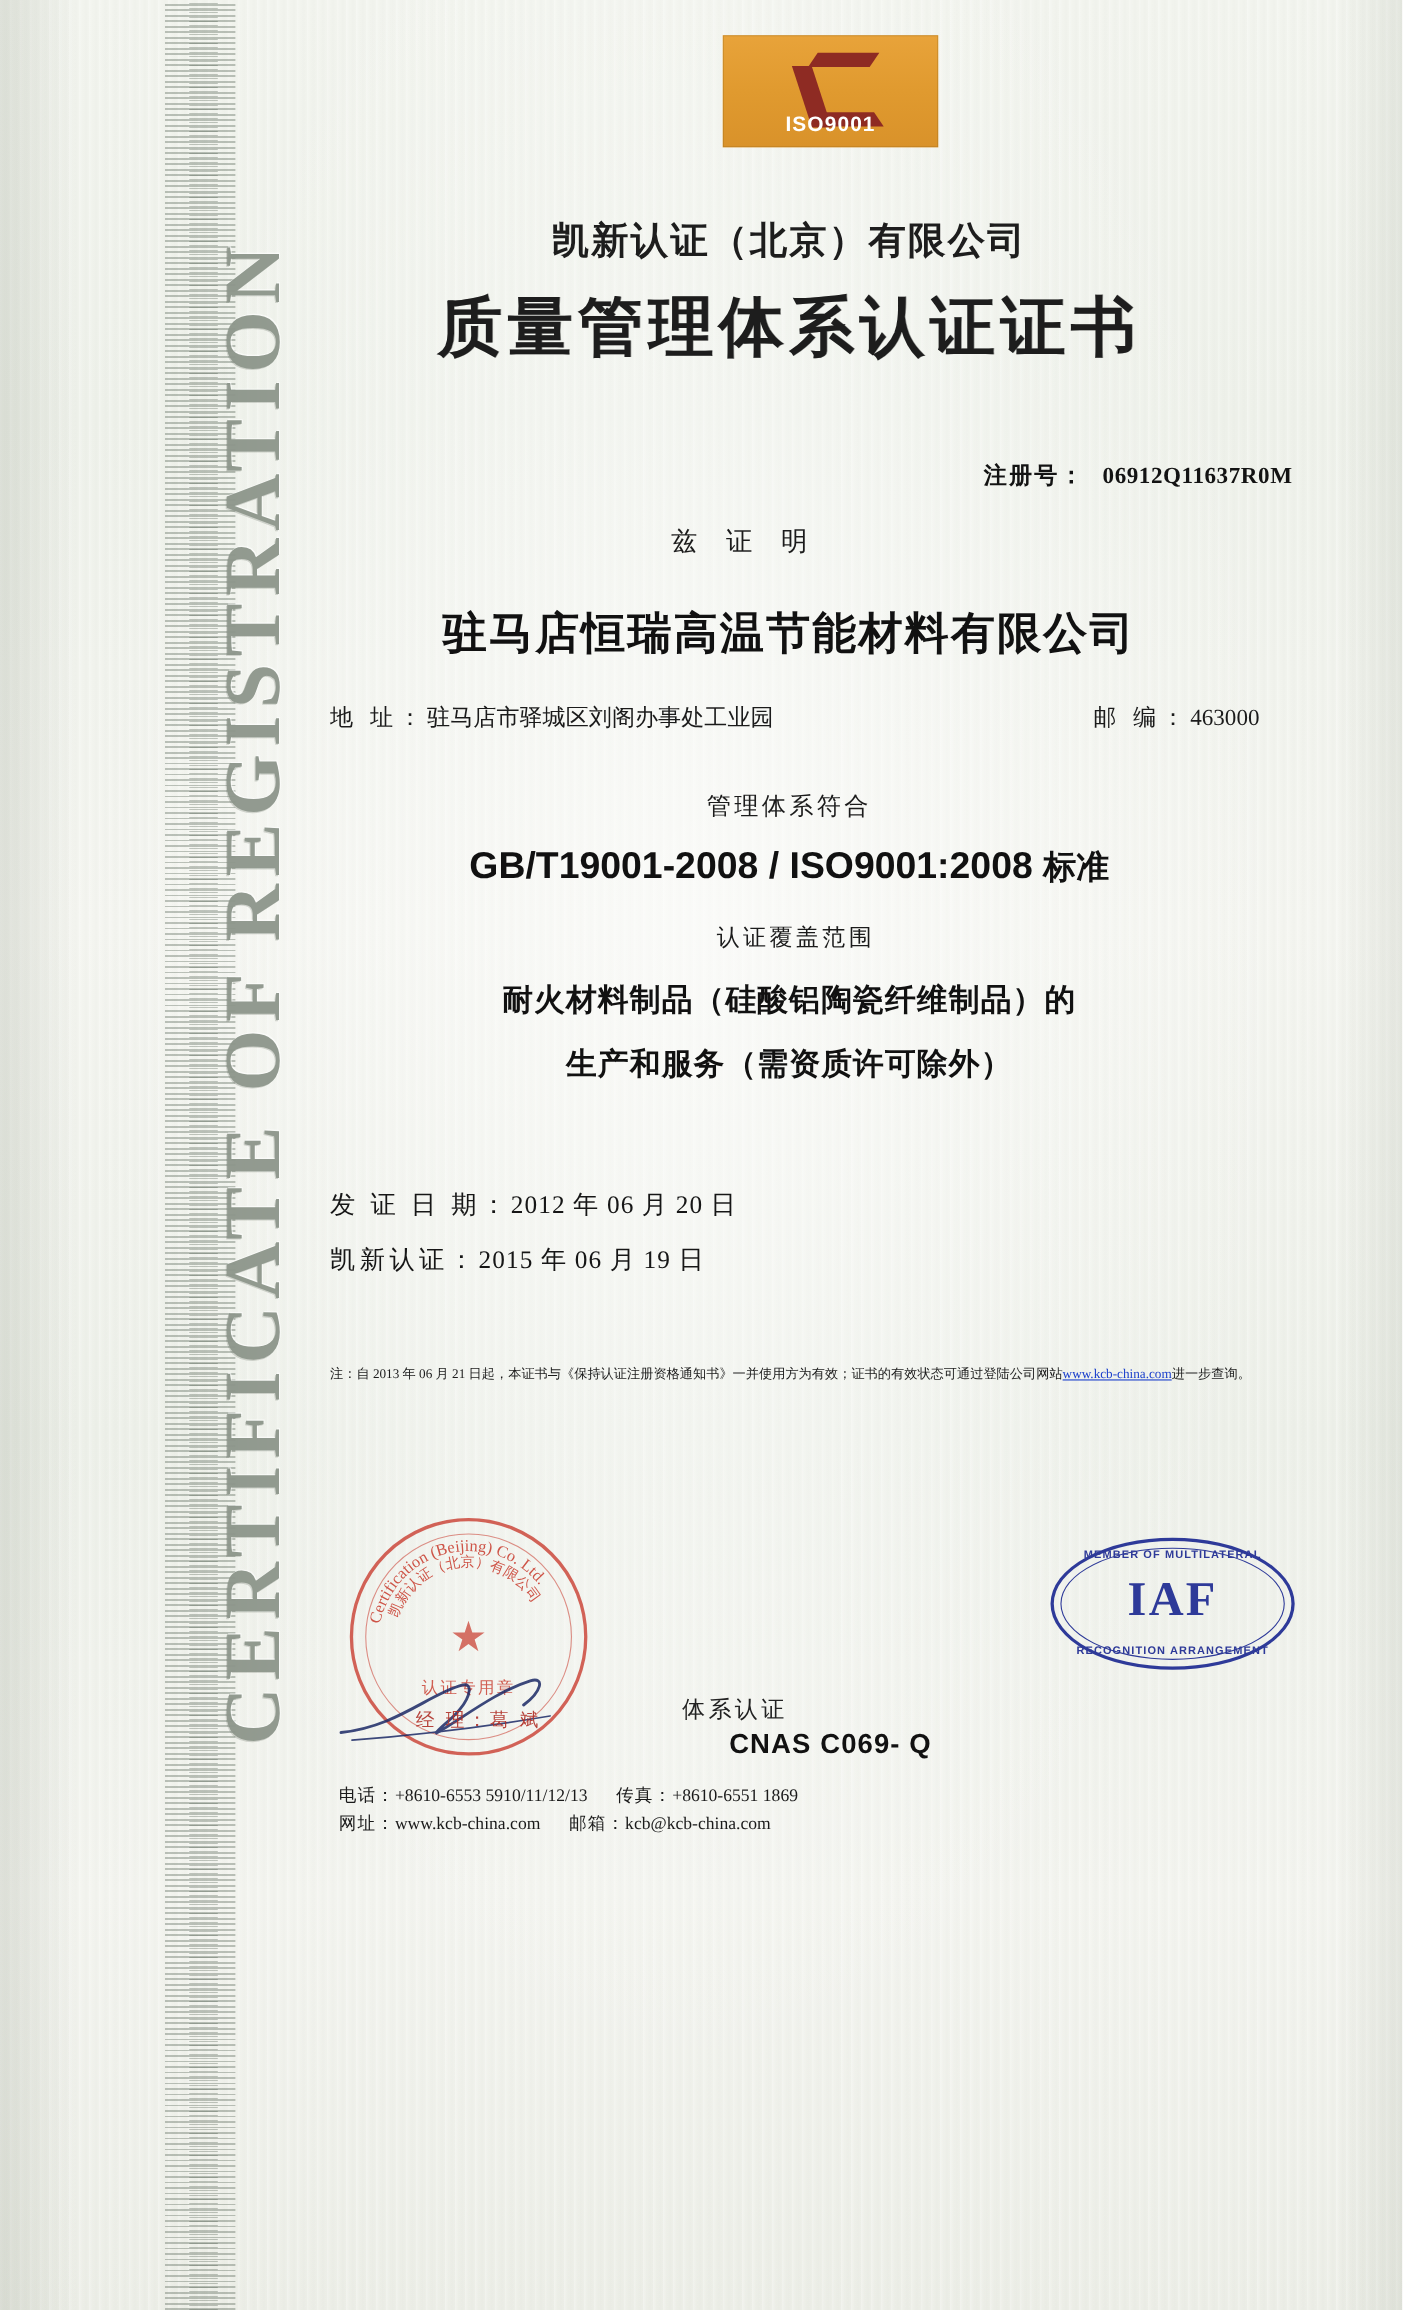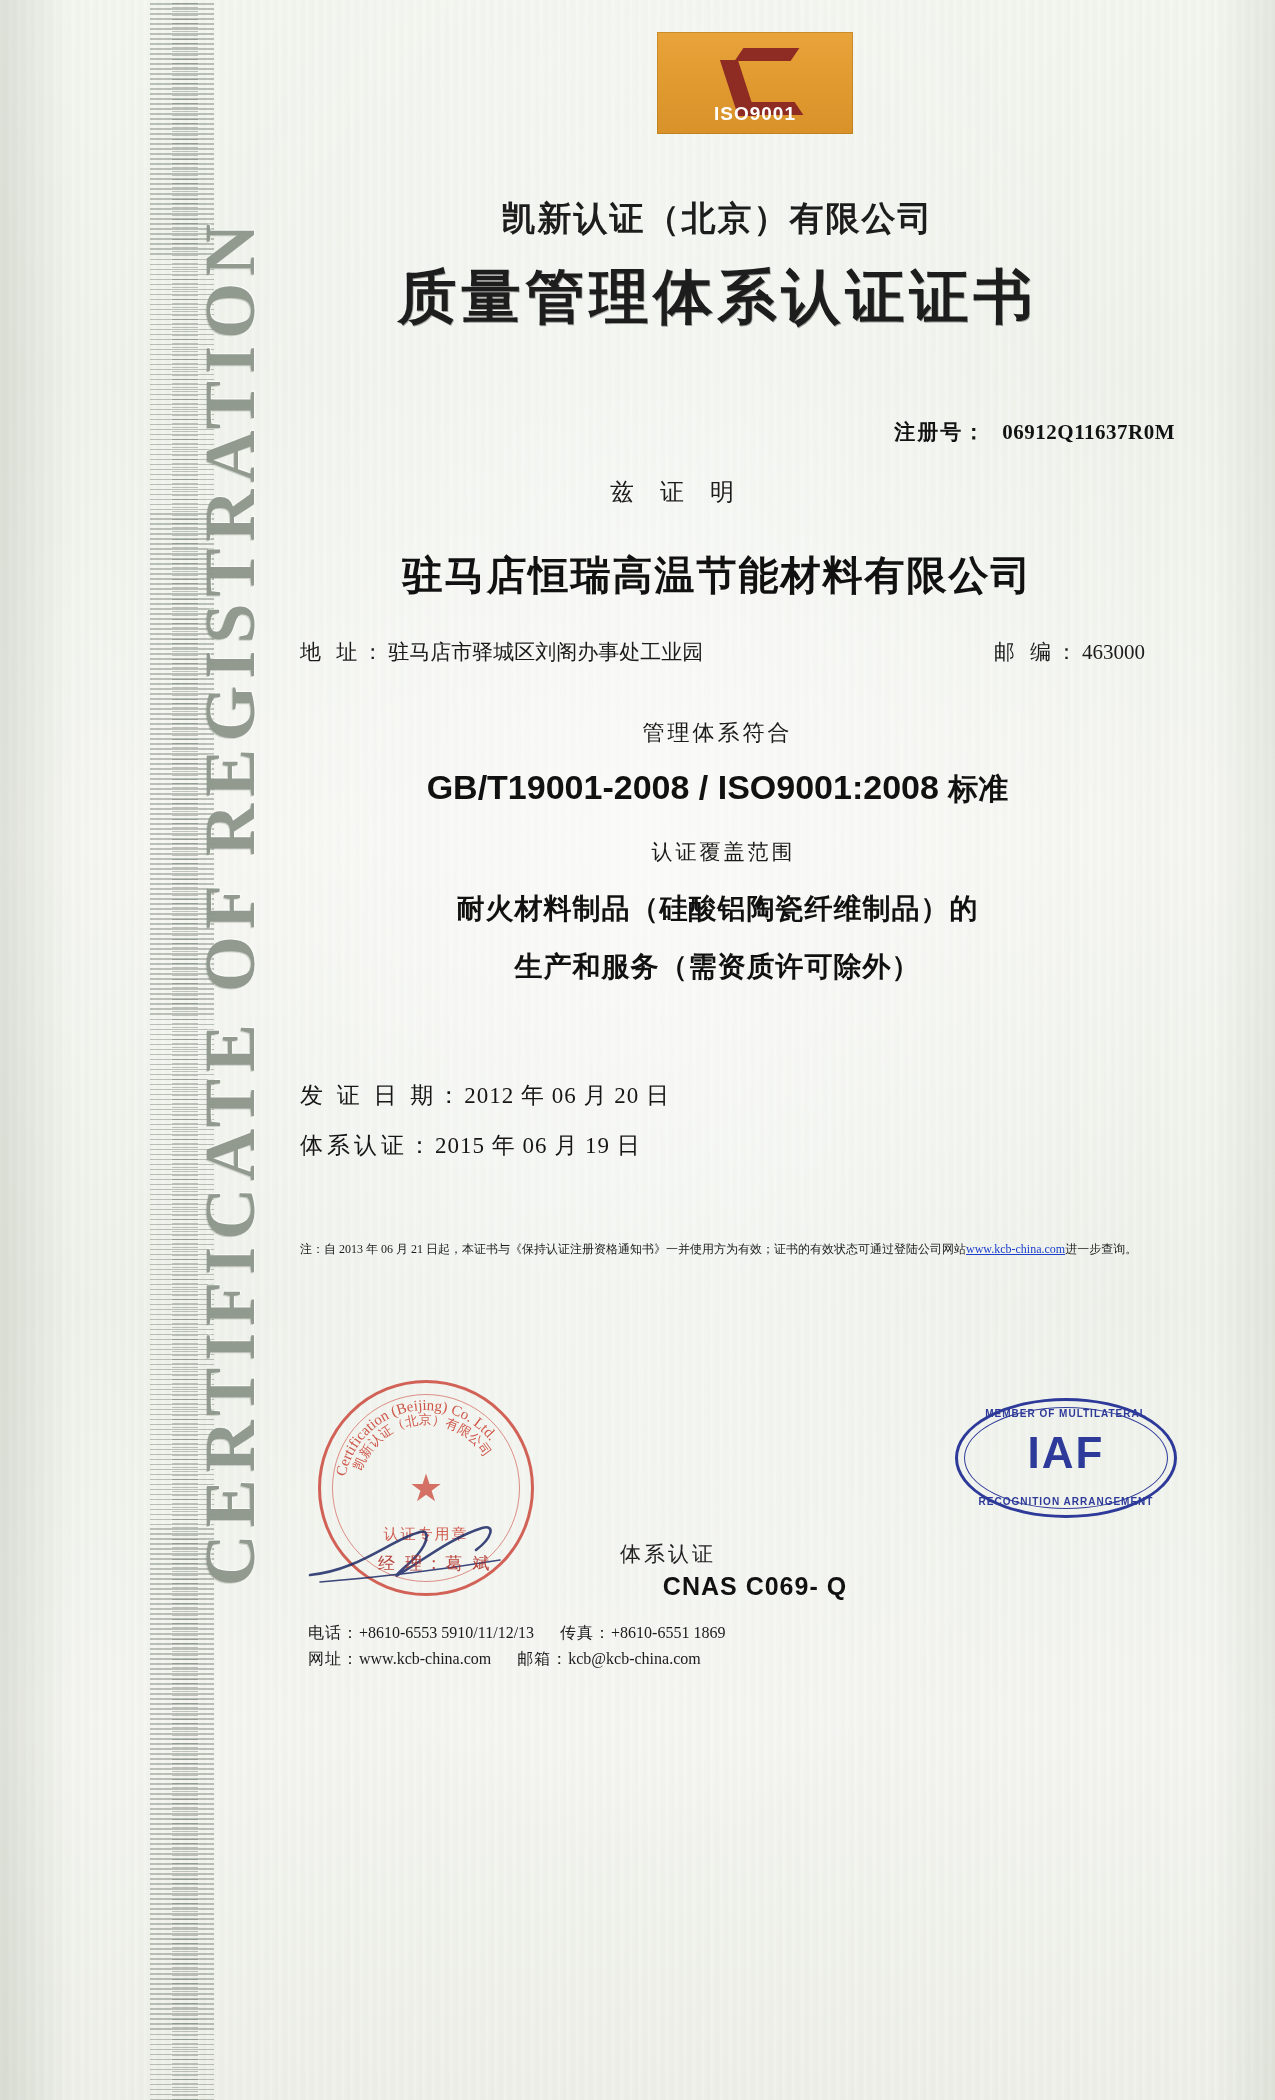--- a/index.html
+++ b/index.html
@@ -412,21 +412,21 @@
     position: absolute;
     inset: 9px;
     border: 1px solid #2e3a99;
     border-radius: 50%;
   }
   .iaf .word {
     position: absolute;
     left: 0; right: 0;
     top: 30px;
     text-align: center;
-    font-family: Liberation Sans, sans-serif;
+    font-family: Liberation Serif, serif;
     font-size: 44px;
     font-weight: bold;
     color: #2e3a99;
     letter-spacing: 2px;
   }
   .iaf .top-txt, .iaf .bot-txt {
     position: absolute;
     left: 0; right: 0;
     text-align: center;
     font-family: "Liberation Sans", sans-serif;
@@ -492,21 +492,21 @@
   </div>
 
   <div class="scope-label">认证覆盖范围</div>
   <div class="scope-l1">耐火材料制品（硅酸铝陶瓷纤维制品）的</div>
   <div class="scope-l2">生产和服务（需资质许可除外）</div>
 
   <div class="date-issue">
     <span class="lbl">发 证 日 期：</span><span>2012 年 06 月 20 日</span>
   </div>
   <div class="date-valid">
-    <span class="lbl">体系认证：</span><span>2015 年 06 月 19 日</span>
+    <span class="lbl">凯新认证：</span><span>2015 年 06 月 19 日</span>
   </div>
 
   <div class="note">
     <span>注：自 2013 年 06 月 21 日起，本证书与《保持认证注册资格通知书》一并使用方为有效；证书的有效状态可通过登陆公司网站</span><span class="link">www.kcb-china.com</span><span>进一步查询。</span>
   </div>
 
   <div class="seal">
     <div class="ring"></div>
     <div class="ring2"></div>
     <svg class="arc-text" viewBox="0 0 216 216">

